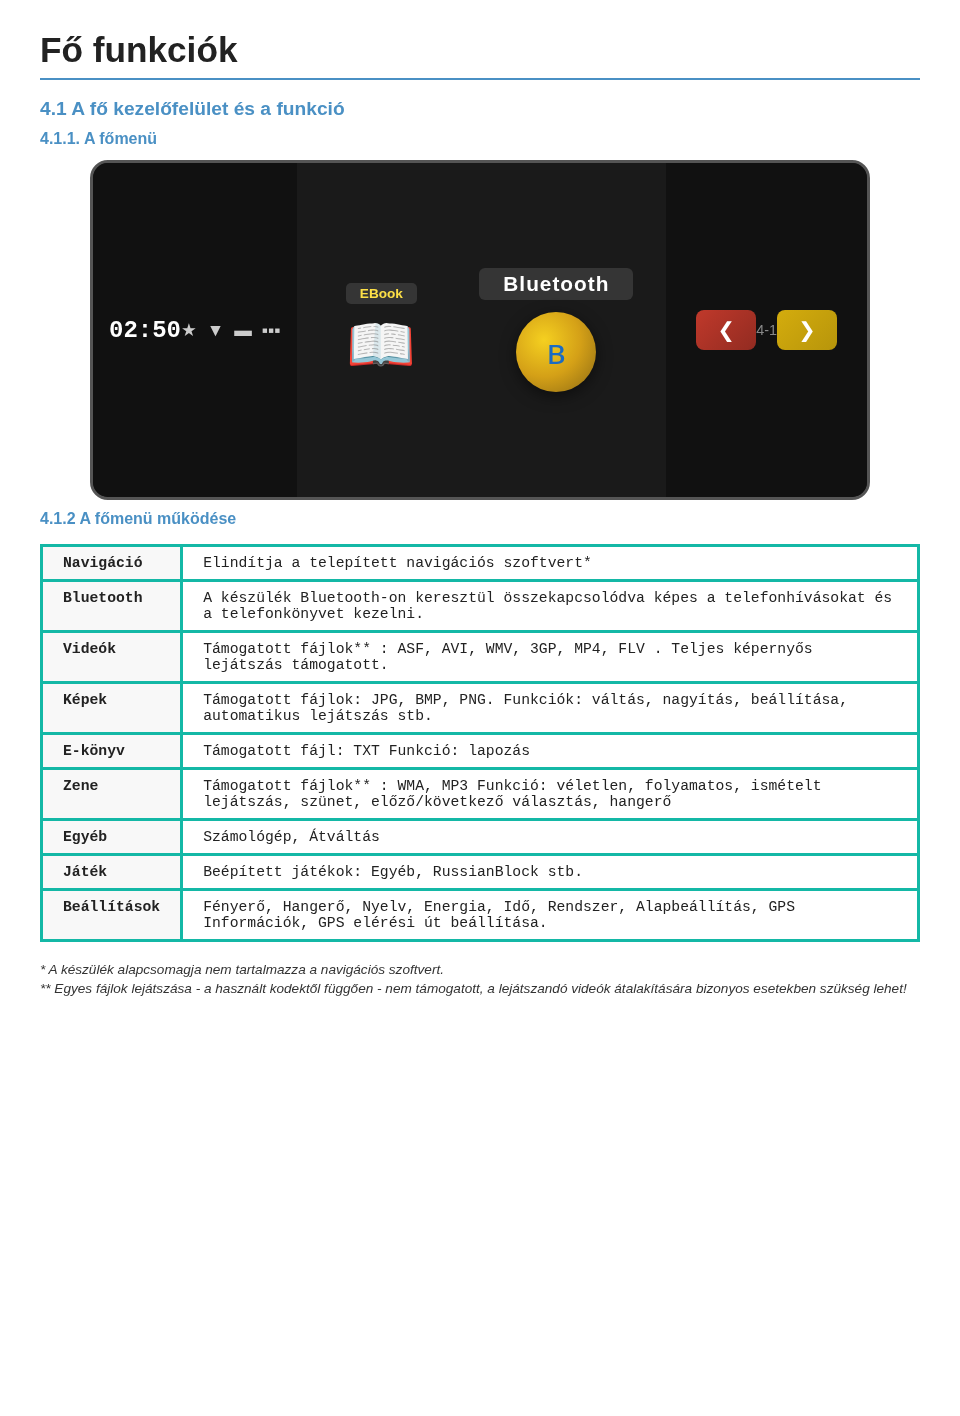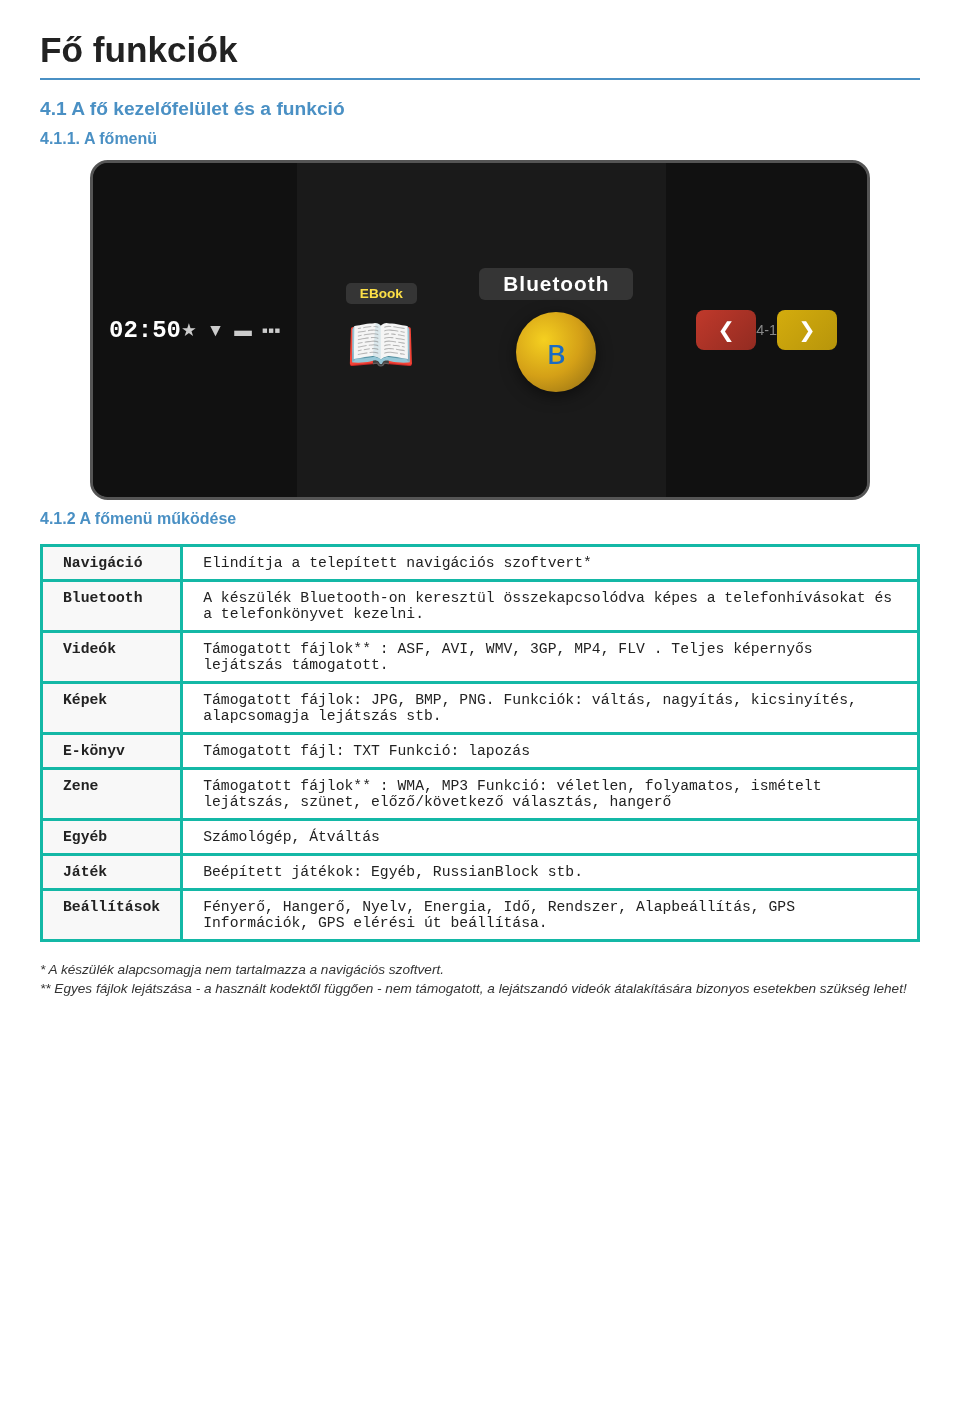--- a/index.html
+++ b/index.html
@@ -334,21 +334,21 @@
       <tr>
         <td>Bluetooth</td>
         <td>A készülék Bluetooth-on keresztül összekapcsolódva képes a telefonhívásokat és a telefonkönyvet kezelni.</td>
       </tr>
       <tr>
         <td>Videók</td>
         <td>Támogatott fájlok** : ASF, AVI, WMV, 3GP, MP4, FLV . Teljes képernyős lejátszás támogatott.</td>
       </tr>
       <tr>
         <td>Képek</td>
-        <td>Támogatott fájlok: JPG, BMP, PNG.  Funkciók: váltás, nagyítás, kicsinyítés, alapcsomagja lejátszás stb.</td>
+        <td>Támogatott fájlok: JPG, BMP, PNG.  Funkciók: váltás, nagyítás, beállítása, automatikus lejátszás stb.</td>
       </tr>
       <tr>
         <td>E-könyv</td>
         <td>Támogatott fájl: TXT Funkció: lapozás</td>
       </tr>
       <tr>
         <td>Zene</td>
         <td>Támogatott fájlok** : WMA, MP3 Funkció: véletlen, folyamatos, ismételt lejátszás, szünet, előző/következő választás, hangerő</td>
       </tr>
       <tr>

